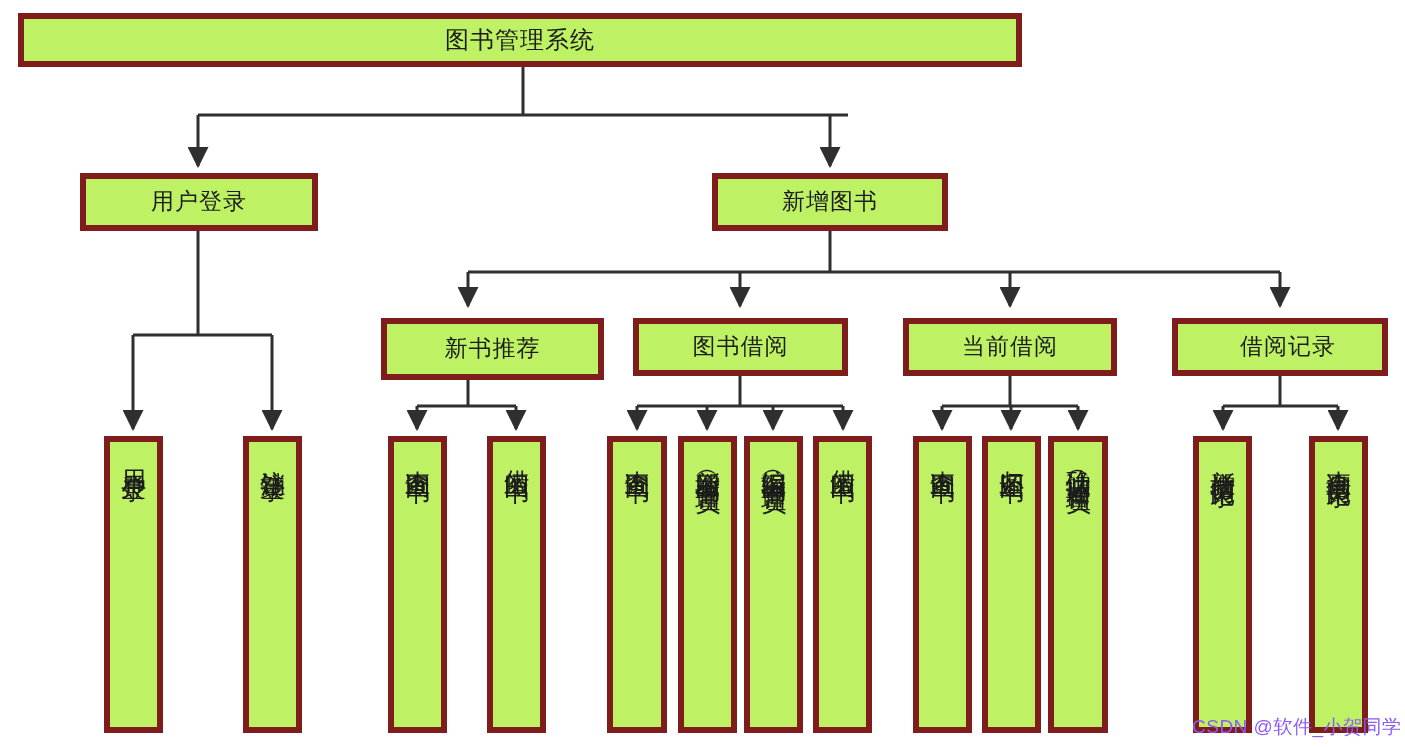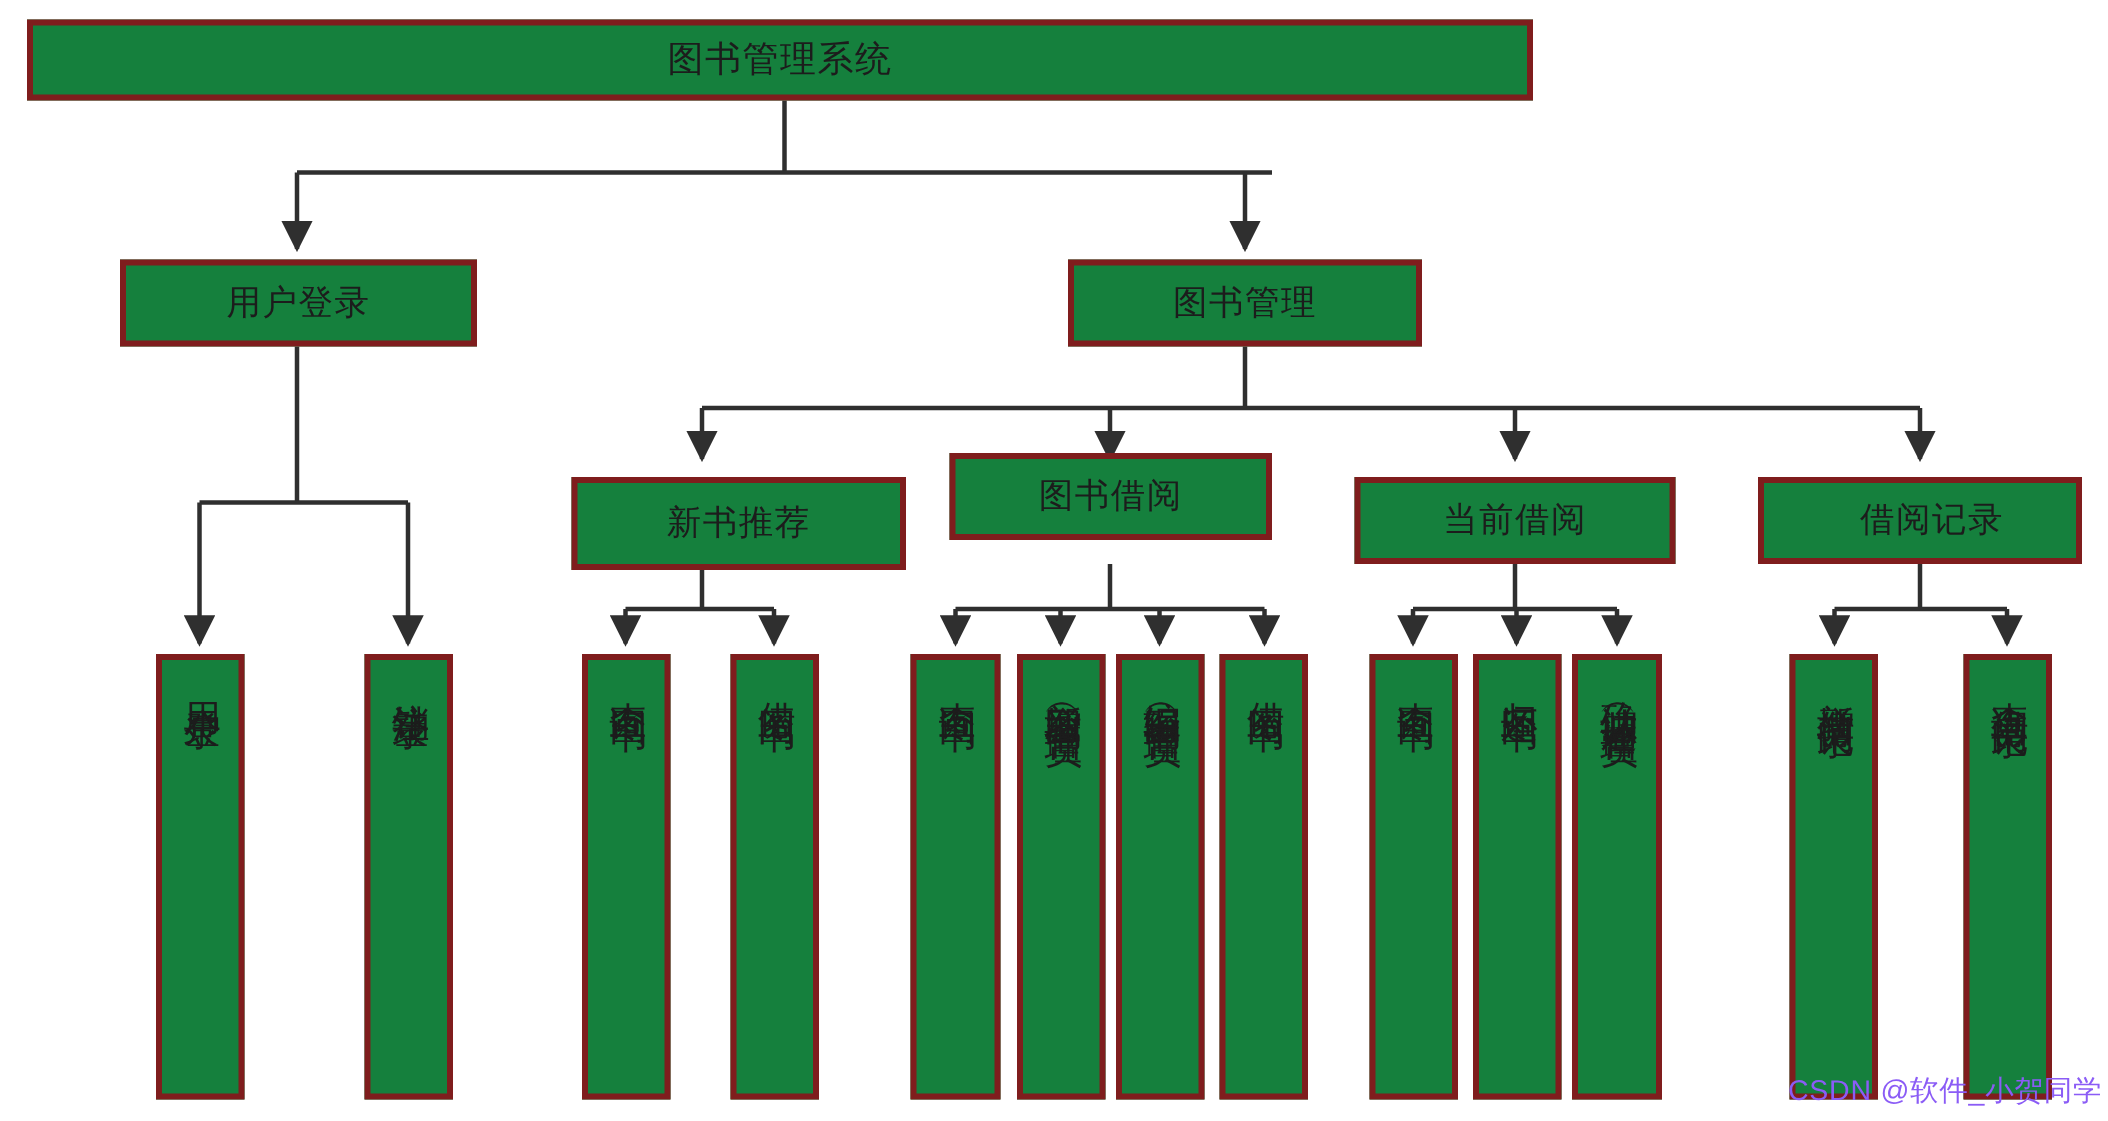--- a/index.html
+++ b/index.html
@@ -20,22 +20,22 @@
   #diagram-svg {
     position: absolute;
     left: 0;
     top: 0;
     width: 1405px;
     height: 747px;
   }
   .node {
     position: absolute;
     box-sizing: border-box;
-    border: 4px solid #7f1d1d;
-    background: #15803d;
+    border: 6px solid #7f1d1d;
+    background: #bef264;
     display: flex;
     align-items: center;
     justify-content: center;
     color: #1c1c1c;
   }
   .node-label {
     display: block;
     text-align: center;
     line-height: 1.18;
     letter-spacing: 1px;
@@ -123,27 +123,27 @@
   </svg>
 
   <div class="node horizontal root" style="left:18px; top:13px; width:1004px; height:54px;">
     <span class="node-label">图书管理系统</span>
   </div>
 
   <div class="node horizontal" style="left:80px; top:173px; width:238px; height:58px;">
     <span class="node-label">用户登录</span>
   </div>
   <div class="node horizontal" style="left:712px; top:173px; width:236px; height:58px;">
-    <span class="node-label">图书管理</span>
+    <span class="node-label">新增图书</span>
   </div>
 
   <div class="node horizontal" style="left:357px; top:318px; width:223px; height:62px;margin-left:24px;">
     <span class="node-label">新书推荐</span>
   </div>
-  <div class="node horizontal" style="left:633px; top:302px; width:215px; height:58px;">
+  <div class="node horizontal" style="left:633px; top:318px; width:215px; height:58px;">
     <span class="node-label">图书借阅</span>
   </div>
   <div class="node horizontal" style="left:903px; top:318px; width:214px; height:58px;">
     <span class="node-label">当前借阅</span>
   </div>
   <div class="node horizontal" style="left:1172px; top:318px; width:216px; height:58px;padding-left:16px;">
     <span class="node-label">借阅记录</span>
   </div>
 
   <div class="node vertical" style="left:104px; top:436px; width:59px; height:297px;">

